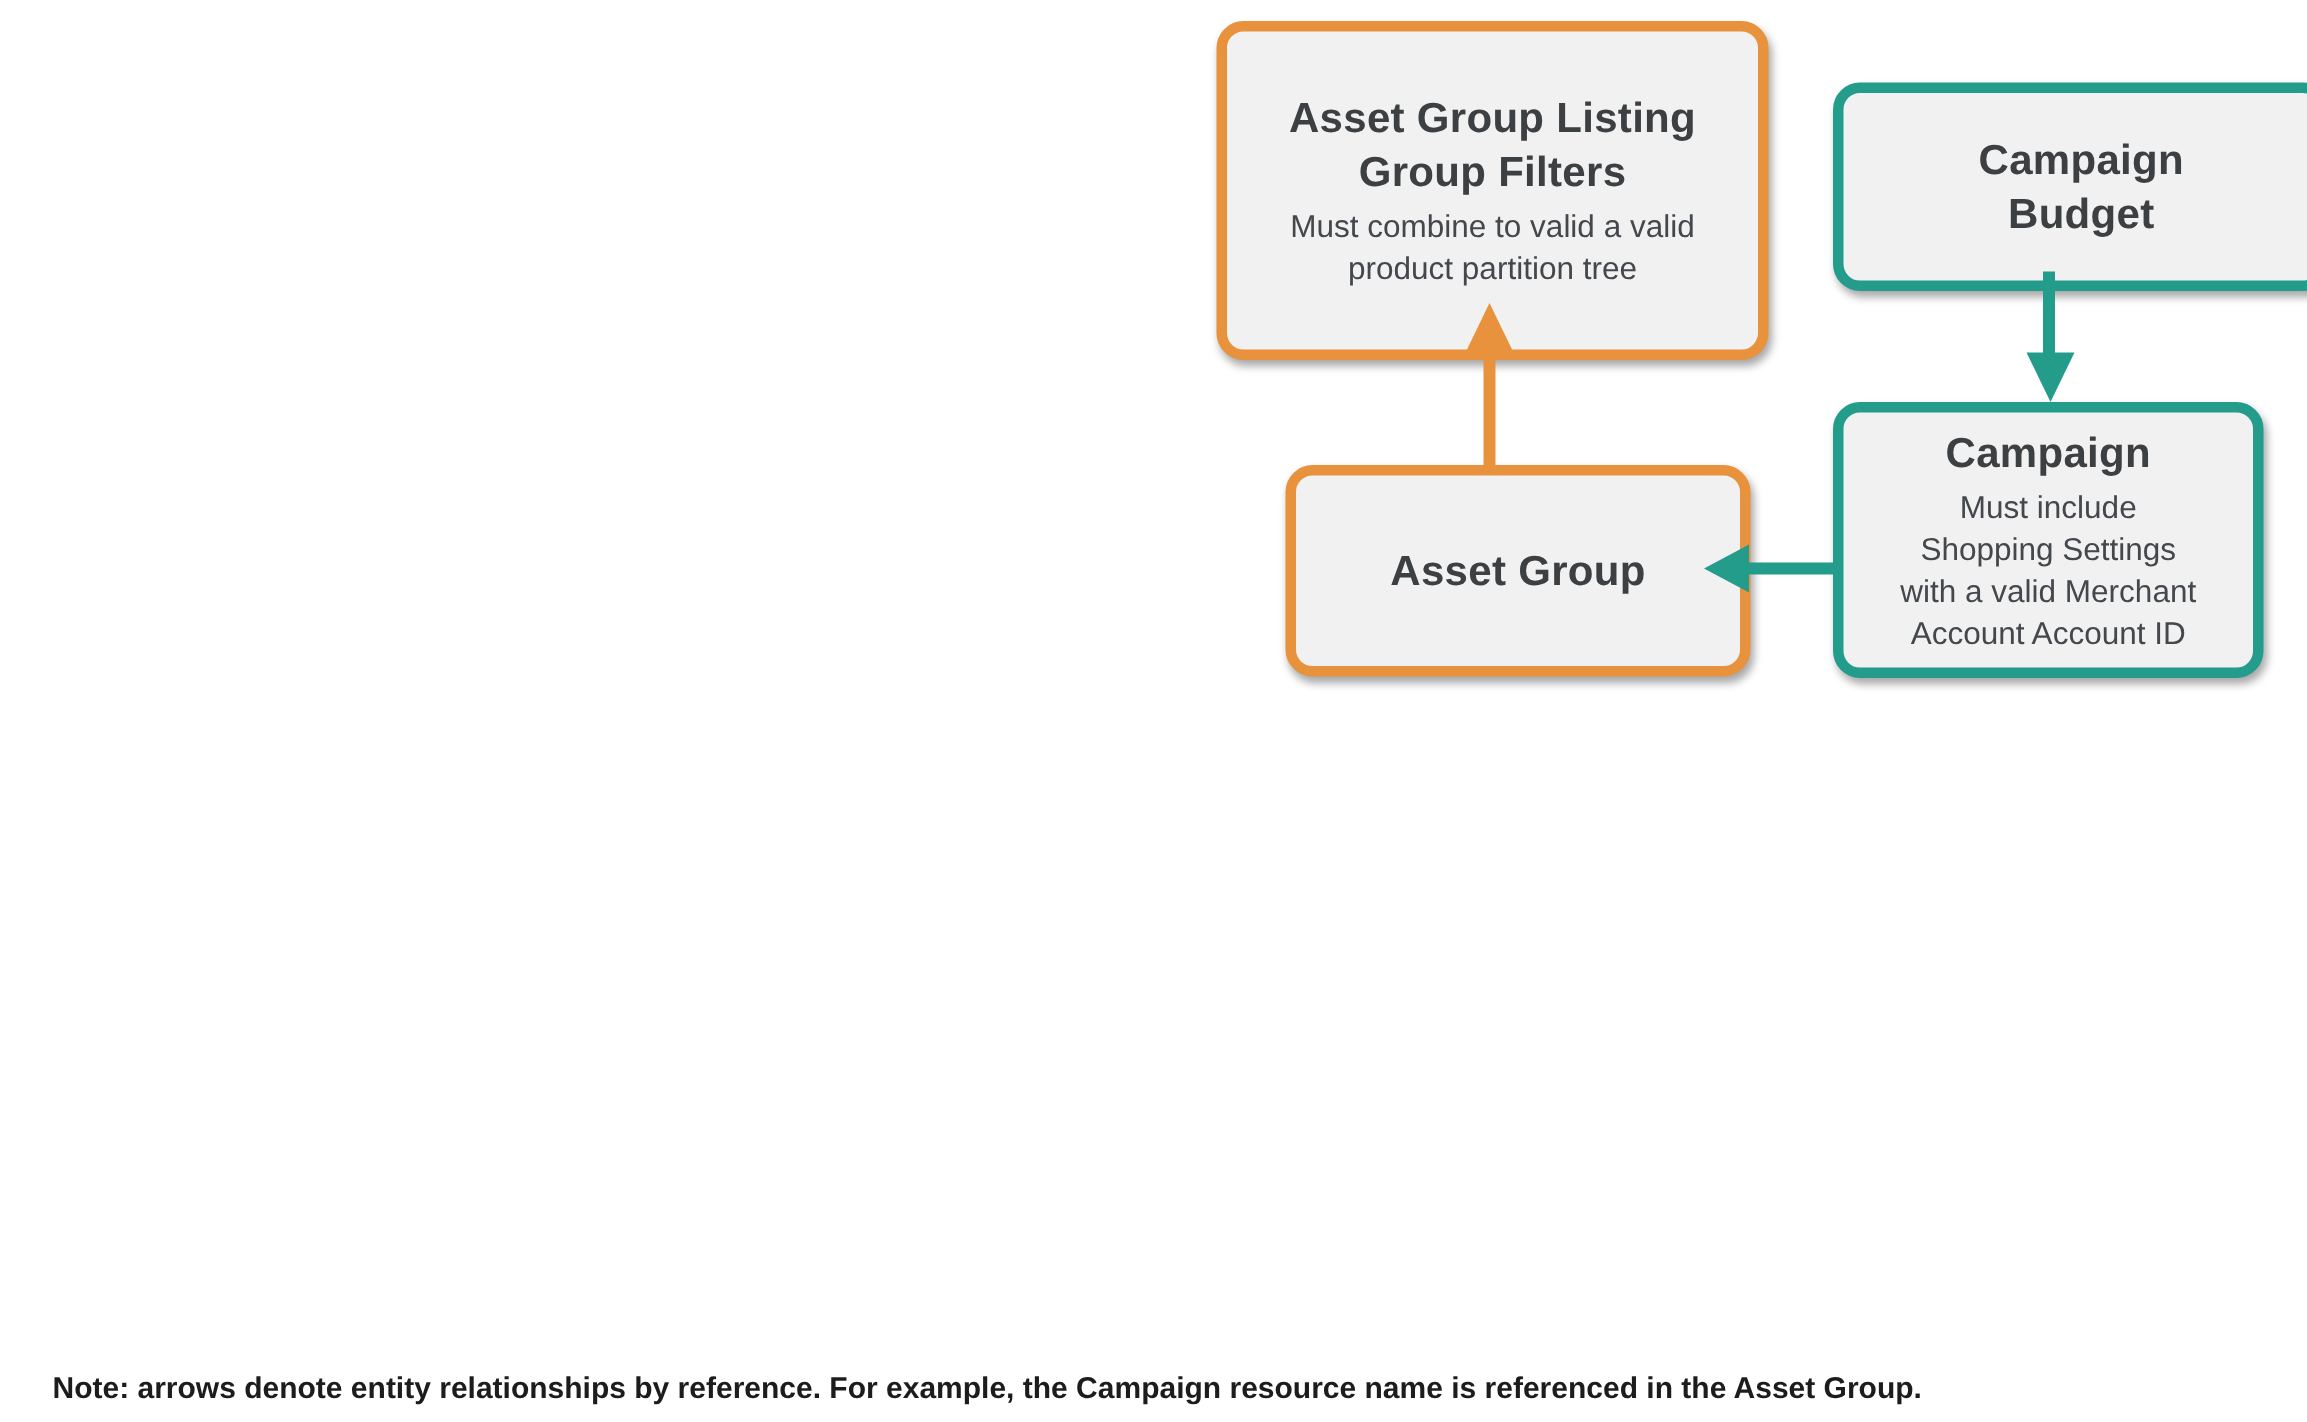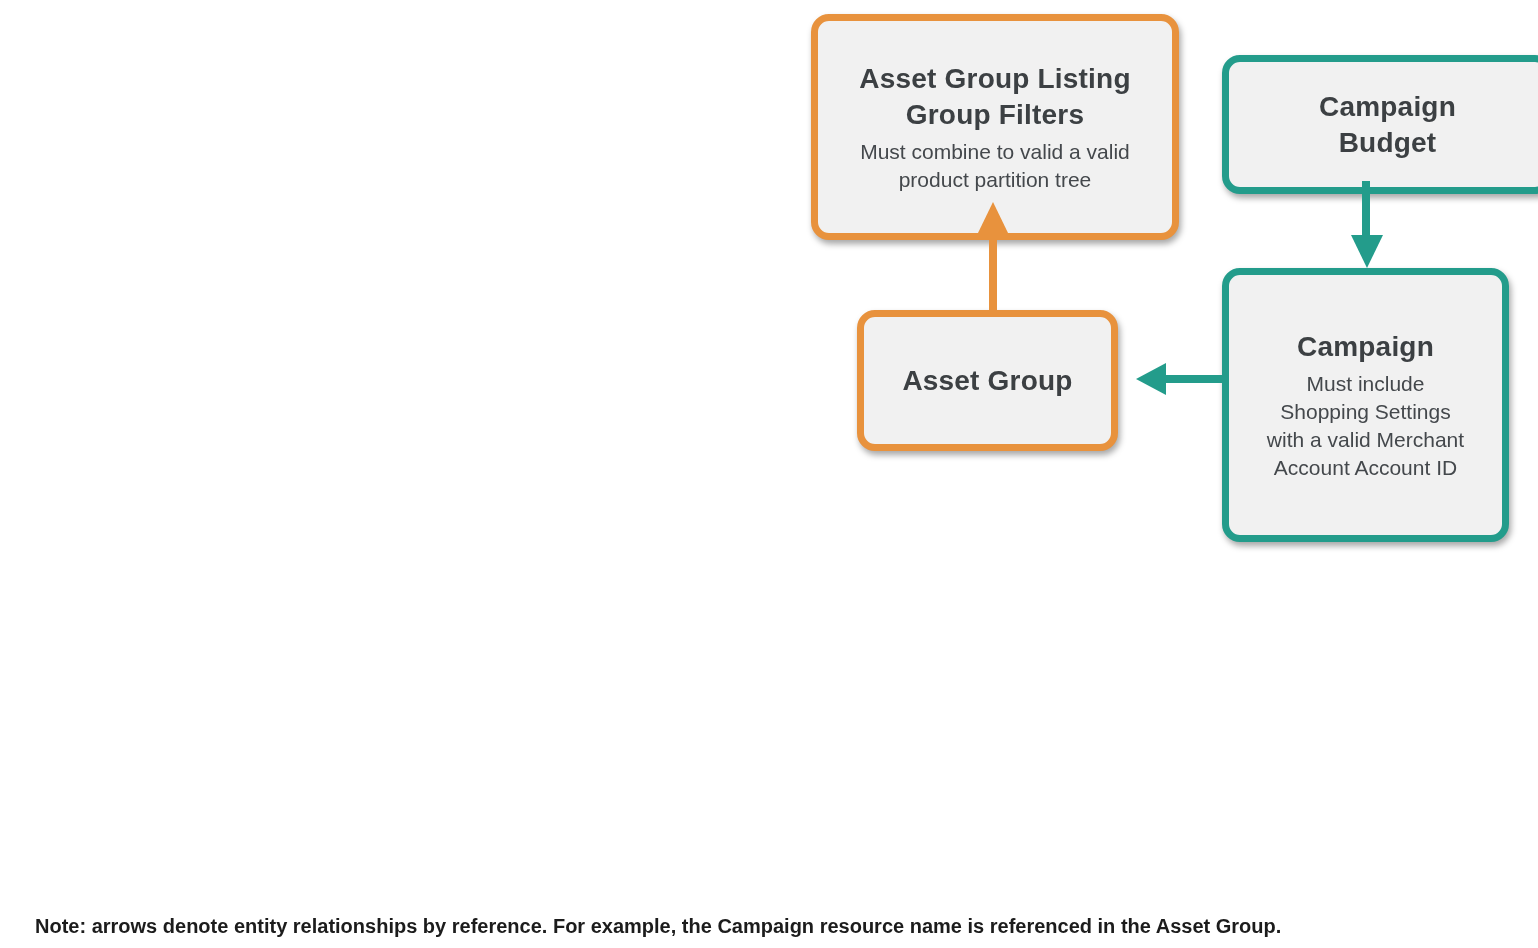--- a/index.html
+++ b/index.html
@@ -51,23 +51,23 @@
     margin-top: 5px;
   }
 
   .node-listing-filters { left: 811px; top: 14px;  width: 368px; height: 226px; }
   .node-listing-filters .node-title    { max-width: 300px; }
   .node-listing-filters .node-subtitle { max-width: 318px; }
 
   .node-campaign-budget { left: 1222px; top: 55px; width: 331px; height: 139px; }
   .node-campaign-budget .node-title { max-width: 190px; }
 
-  .node-asset-group { left: 857px; top: 310px; width: 261px; height: 141px; }
+  .node-asset-group { left: 857px; top: 310px; width: 310px; height: 141px; }
 
-  .node-campaign { left: 1222px; top: 268px; width: 287px; height: 274px; }
+  .node-campaign { left: 1222px; top: 268px; width: 287px; height: 184px; }
   .node-campaign .node-subtitle { max-width: 208px; }
 
   
   .arrow { position: absolute; }
   .stem  { position: absolute; }
   .head  { position: absolute; width: 0; height: 0; }
 
   
   .arrow-up-orange .stem {
     left: 989px; top: 232px; width: 8px; height: 78px;

